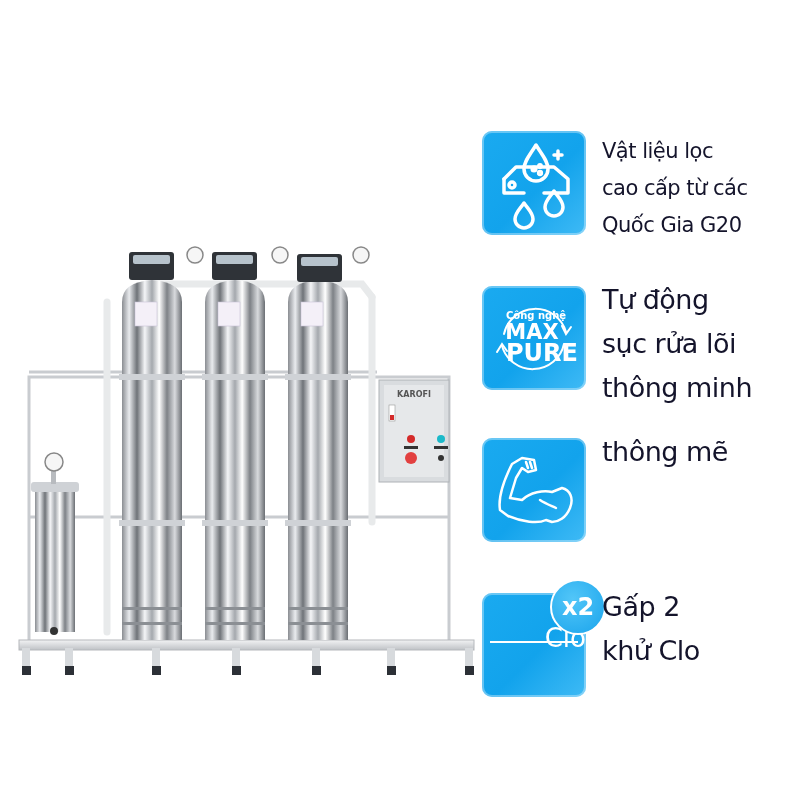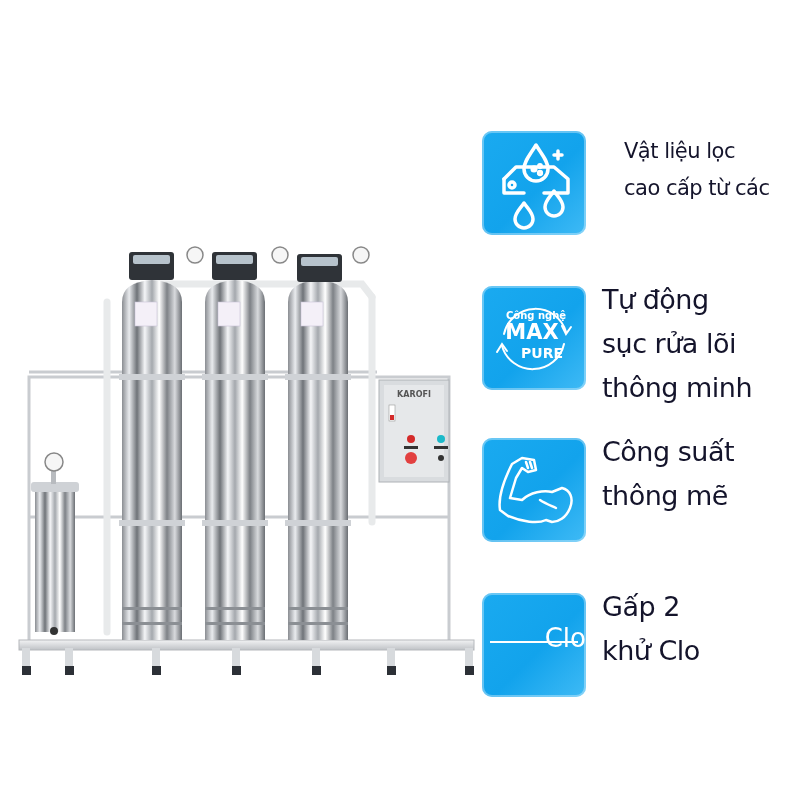--- a/index.html
+++ b/index.html
@@ -9,21 +9,21 @@
   .icon-box {
     position:absolute; left:0; top:0; width:104px; height:104px; border-radius:10px;
     background:linear-gradient(135deg,#1aaaf0 0%,#12a3ec 55%,#3fbaf5 100%);
     box-shadow: inset 0 0 0 2px rgba(255,255,255,0.35);
   }
   .feat-text {
     position:absolute; left:120px; top:0; color:#14142b;
     font-family:"DejaVu Sans", sans-serif; letter-spacing:-0.5px;
   }
   .feat-text div { white-space:nowrap; }
-  .f1 .feat-text { font-size:21px; line-height:37px; top:2px;margin-left:22px; }
+  .f1 .feat-text { font-size:21px; line-height:37px; top:2px; }
   .f2 .feat-text, .f3 .feat-text, .f4 .feat-text { font-size:27px; line-height:44px; top:-8px; }
   .badge-x2 {
     position:absolute; left:68px; top:-14px; width:52px; height:52px; border-radius:50%;
     background:radial-gradient(circle at 40% 35%,#52c6f8,#1aa4ec);
     border:2px solid #ffffff; color:#fff; font-weight:bold; font-size:24px;
     display:flex; align-items:center; justify-content:center; font-family:"DejaVu Sans", sans-serif;
   }
   sup { font-size:15px; }
 </style>
 </head>
@@ -152,58 +152,59 @@
         <circle cx="58" cy="35" r="1.2"></circle>
         <circle cx="58" cy="42" r="1.4"></circle>
       <path d="M42 72 C38 78 33 82 33 88 A9 9 0 0 0 51 88 C51 82 46 78 42 72 Z"></path>
       <path d="M72 60 C68 66 63 70 63 76 A9 9 0 0 0 81 76 C81 70 76 66 72 60 Z"></path>
       <path d="M76 20 L76 28 M72 24 L80 24"></path>
     </svg>
   </div>
   <div class="feat-text">
     <div>Vật liệu lọc</div>
     <div>cao cấp từ các</div>
+    <div>Quốc Gia G20</div>
   </div>
 </div>
 
 <div class="feature f2" style="top:286px;">
   <div class="icon-box">
     <svg width="104" height="104" viewBox="0 0 104 104" fill="none" stroke="#fff" stroke-width="2" stroke-linecap="round">
       <path d="M22 48 A32 32 0 0 1 84 46"></path>
       <path d="M80 40 L84 48 L89 41"></path>
       <path d="M82 58 A32 32 0 0 1 20 60"></path>
       <path d="M15 66 L20 58 L25 65"></path>
     </svg>
     <div style="position:absolute;left:0;top:24px;width:108px;text-align:center;color:#fff;font-weight:bold;font-size:10px;">Công nghệ</div>
     <div style="position:absolute;left:0;top:36px;width:100px;text-align:center;color:#fff;font-weight:bold;font-size:21px;line-height:21px;">MAX</div>
-    <div style="position:absolute;left:0;top:57px;width:120px;text-align:center;color:#fff;font-weight:bold;font-size:14px;line-height:21px;">PURE</div>
+    <div style="position:absolute;left:0;top:57px;width:120px;text-align:center;color:#fff;font-weight:bold;font-size:24px;line-height:21px;">PURE</div>
   </div>
   <div class="feat-text">
     <div>Tự động</div>
     <div>sục rửa lõi</div>
     <div>thông minh</div>
   </div>
 </div>
 
 <div class="feature f3" style="top:438px;">
   <div class="icon-box">
     <svg width="104" height="104" viewBox="0 0 104 104" fill="none" stroke="#fff" stroke-width="2.5" stroke-linejoin="round" stroke-linecap="round">
       <path d="M30 26 L40 20 L52 22 L54 32 L46 34 L40 30 L34 40 L28 60 L40 62 C48 54 62 52 70 54 L80 50 C88 52 92 60 88 70 C84 80 76 84 70 84 L64 82 C56 86 40 84 26 78 L18 72 C16 60 22 42 30 26 Z"></path>
       <path d="M44 24 L46 30 M48 24 L50 30"></path>
       <path d="M58 62 C64 66 70 68 74 70"></path>
     </svg>
   </div>
   <div class="feat-text">
-    <div>Công suất</div>
     <div>thông mẽ</div>
   </div>
 </div>
 
 <div class="feature f4" style="top:593px;">
   <div class="icon-box">
     <div style="position:absolute;left:0;top:30px;width:104px;text-align:right;color:#fff;font-size:26px;">Clo</div>
     <div style="position:absolute;left:8px;top:48px;width:88px;height:2px;background:#fff;"></div>
   </div>
+  <div class="badge-x2">x2</div>
   <div class="feat-text">
     <div>Gấp 2</div>
     <div>khử Clo</div>
   </div>
 </div>
 
 </body></html>

